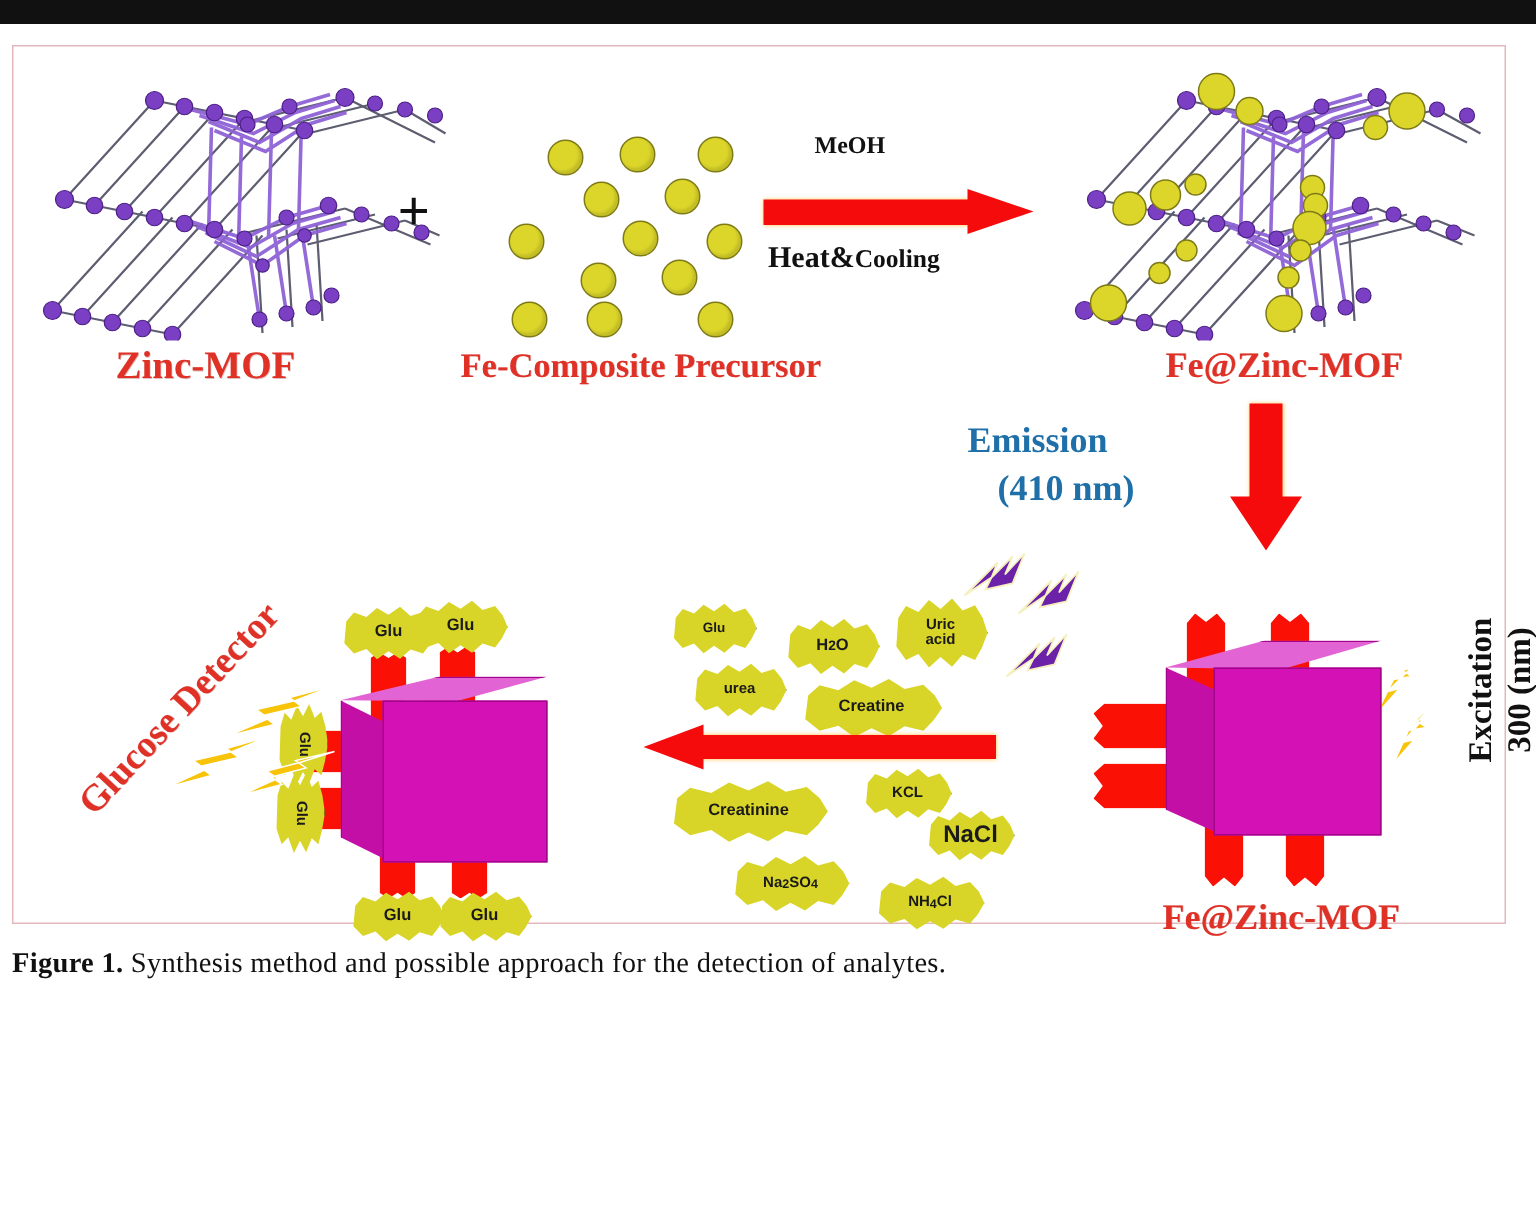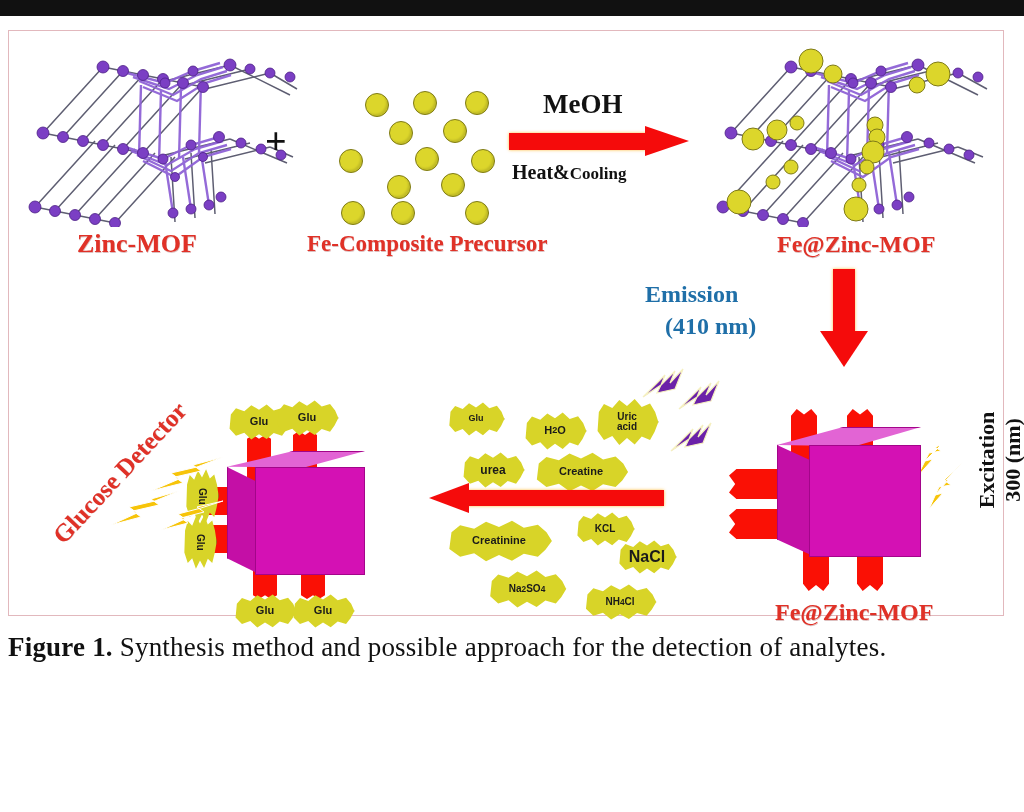--- a/index.html
+++ b/index.html
@@ -65,21 +65,21 @@
     );
   }
   .blob.vert{writing-mode:vertical-rl;}
 
   
   .bolt{position:absolute;}
 
   
   .caption{
     position:absolute;left:8px;top:632px;width:1000px;
-    color:#111;font-family:"Liberation Serif",serif;font-size:27px;letter-spacing:.2px;
+    color:#111;font-family:"Liberation Serif",serif;font-size:19px;letter-spacing:.2px;
   }
   .caption b{font-weight:bold;}
 </style>
 </head>
 <body>
 
 <div id="root">
 
   <div class="topbar"></div>
 
@@ -162,21 +162,21 @@
       <div class="ydot" style="left:86px;top:68px;width:22px;height:22px;"></div>
       <div class="ydot" style="left:142px;top:70px;width:22px;height:22px;"></div>
       <div class="ydot" style="left:58px;top:96px;width:22px;height:22px;"></div>
       <div class="ydot" style="left:112px;top:94px;width:22px;height:22px;"></div>
       <div class="ydot" style="left:12px;top:122px;width:22px;height:22px;"></div>
       <div class="ydot" style="left:62px;top:122px;width:22px;height:22px;"></div>
       <div class="ydot" style="left:136px;top:122px;width:22px;height:22px;"></div>
     </div>
     <div class="lbl red-label" style="left:298px;top:200px;font-size:23px;">Fe-Composite Precursor</div>
 
-    <div class="lbl blk-label" style="left:534px;top:58px;font-size:27px;">MeOH</div>
+    <div class="lbl blk-label" style="left:534px;top:58px;font-size:16px;">MeOH</div>
 
     <div class="arrow-r" style="left:500px;top:95px;width:190px;height:30px;">
       <div class="shaft" style="left:0;top:7px;width:140px;height:17px;"></div>
       <div class="head" style="left:136px;top:0px;
            border-top:15px solid transparent;border-bottom:15px solid transparent;
            border-left:44px solid #f50b0b;"></div>
     </div>
 
     <div style="position:absolute;left:503px;top:130px;display:flex;align-items:baseline;">
       <span class="blk-label" style="font-size:20px;">Heat</span>
@@ -321,21 +321,21 @@
       <div class="face-top" style="left:16px;top:18px;width:144px;height:40px;
                   clip-path:polygon(0 45%,46% 0,100% 0,54% 48%);"></div>
       <div class="face-front" style="left:48px;top:36px;width:112px;height:112px;"></div>
     </div>
     <div class="lbl red-label" style="left:766px;top:568px;font-size:24px;">Fe@Zinc-MOF</div>
 
     <div style="position:absolute;left:418px;top:362px;width:250px;height:236px;">
       <div class="blob" style="left:20px;top:8px;width:56px;height:34px;font-size:9px;">Glu</div>
       <div class="blob" style="left:96px;top:18px;width:62px;height:38px;font-size:11px;">H<sub>2</sub>O</div>
       <div class="blob" style="left:168px;top:4px;width:62px;height:48px;font-size:10px;">Uric<br>acid</div>
-      <div class="blob" style="left:34px;top:58px;width:62px;height:36px;font-size:12px;">urea</div>
+      <div class="blob" style="left:34px;top:48px;width:62px;height:36px;font-size:10px;">urea</div>
       <div class="blob" style="left:106px;top:58px;width:94px;height:40px;font-size:11px;">Creatine</div>
       <div class="blob" style="left:18px;top:126px;width:106px;height:42px;font-size:11px;">Creatinine</div>
       <div class="blob" style="left:148px;top:118px;width:58px;height:34px;font-size:10px;">KCL</div>
       <div class="blob" style="left:190px;top:146px;width:58px;height:34px;font-size:16px;">NaCl</div>
       <div class="blob" style="left:60px;top:176px;width:78px;height:38px;font-size:10px;">Na<sub>2</sub>SO<sub>4</sub></div>
       <div class="blob" style="left:156px;top:190px;width:72px;height:36px;font-size:10px;">NH<sub>4</sub>Cl</div>
     </div>
 
     <div class="arrow-r" style="left:420px;top:452px;width:235px;height:30px;">
       <div class="shaft" style="left:36px;top:7px;width:199px;height:16px;"></div>

